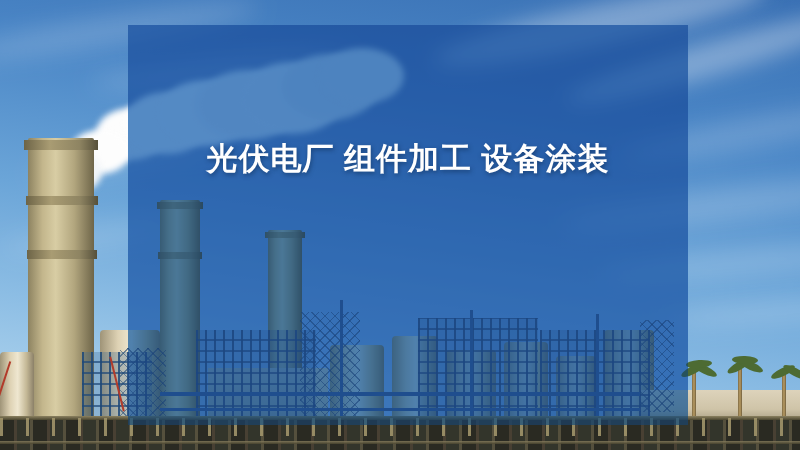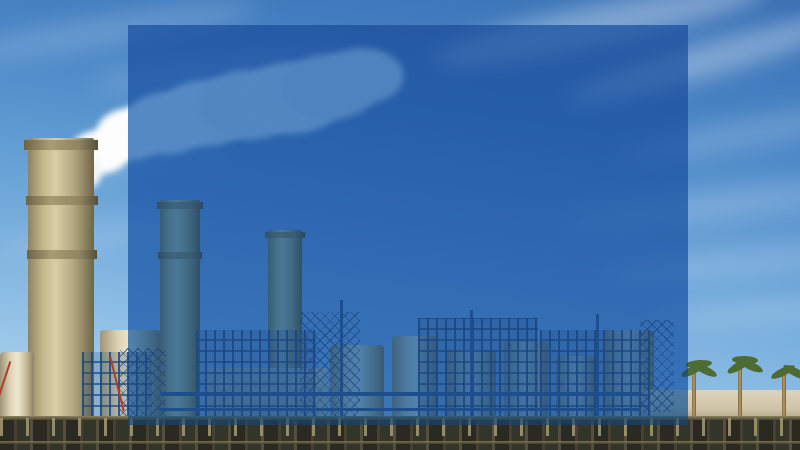--- a/index.html
+++ b/index.html
@@ -229,15 +229,16 @@
 
   <div class="foreground"></div>
   <div class="fgrail" style="bottom:30px;"></div>
   <div class="fgposts" style="bottom:14px; height:18px;"></div>
   <div class="fgrail" style="bottom:6px; height:3px; opacity:.8;"></div>
 
   <div id="overlay"></div>
   <div id="overlay2"></div>
 
   <div id="textblock">
+    <div class="subline sub2">光伏电厂  组件加工  设备涂装</div>
   </div>
 
 </div>
 
 </body></html>

